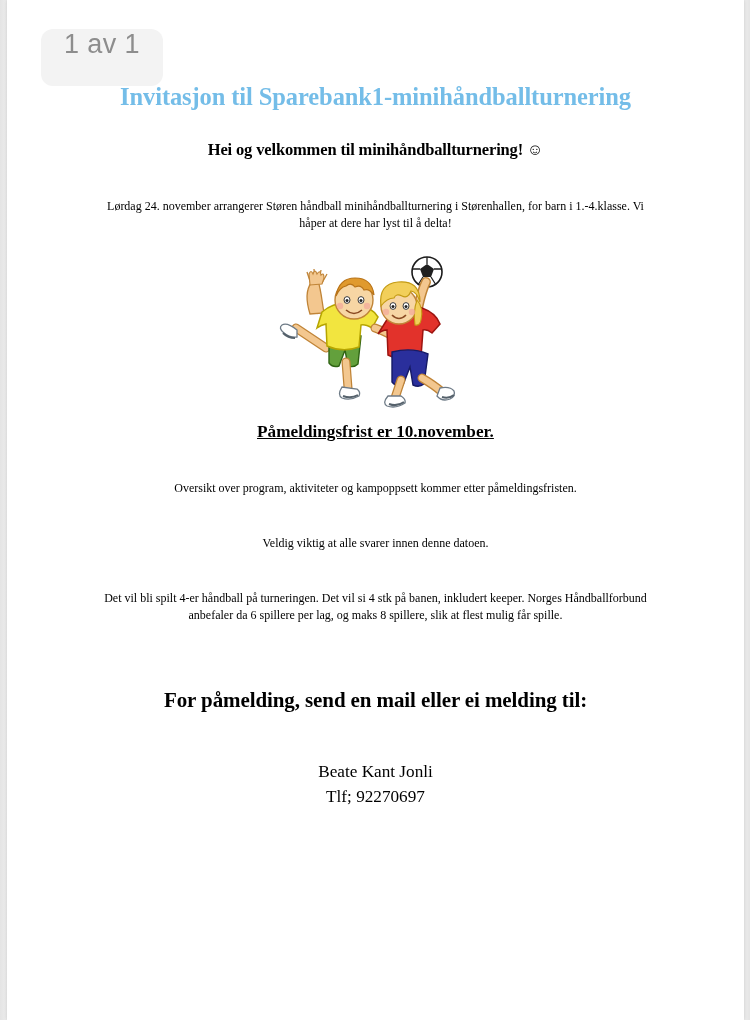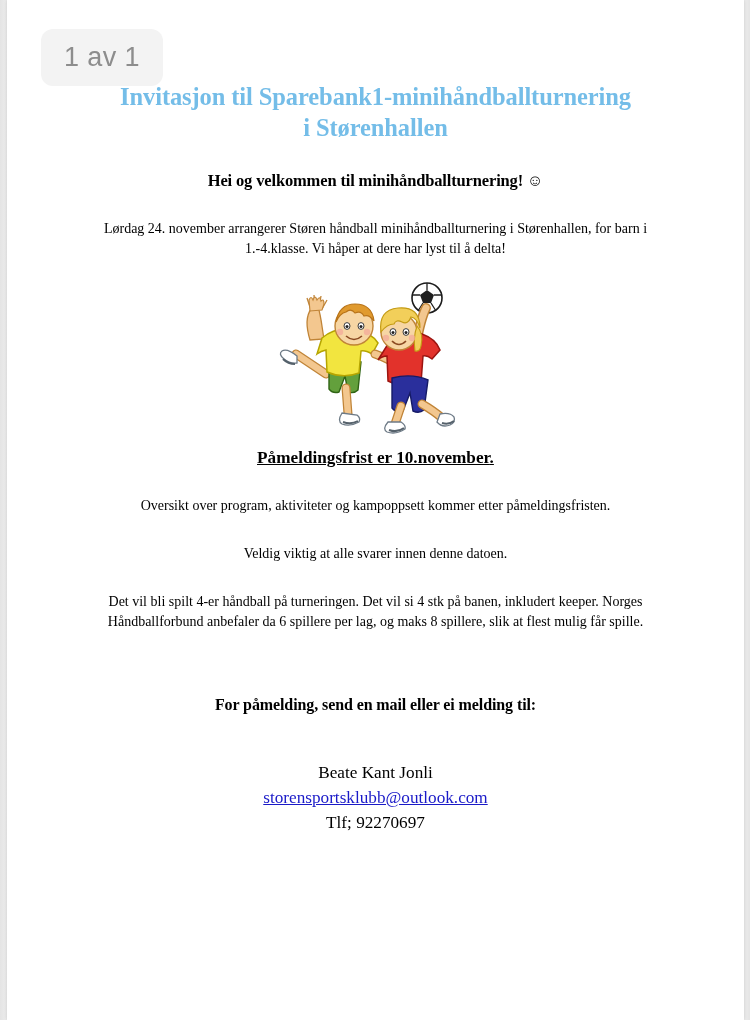--- a/index.html
+++ b/index.html
@@ -47,21 +47,20 @@
   
   #page-badge {
     position: absolute;
     left: 41px;
     top: 29px;
     width: 122px;
     height: 57px;
     background: #f3f3f3;
     border-radius: 12px;
     display: flex;
-    align-items: center;
     justify-content: center;
     z-index: 30;
     font-family: "Liberation Sans", sans-serif;
     font-size: 27px;
     color: #8d8d8d;
     letter-spacing: 0.4px;
   }
 
   
   #doc {
@@ -97,42 +96,42 @@
     font-size: 16.5px;
     margin: 27px 0 16px 0;
     letter-spacing: -0.15px;
   }
   .greeting .smiley {
     font-weight: normal;
     font-size: 16px;
   }
 
   p.body {
-    font-size: 14px;
+    font-size: 12px;
     line-height: 1.42;
-    margin: 28px auto 0 auto;
+    margin: 38px auto 0 auto;
     max-width: 566px;
   }
   p.body.narrow { max-width: 548px; }
   p.body.tight  { max-width: 500px; }
 
   .deadline {
     font-size: 17.2px;
     font-weight: bold;
     margin: 14px 0 0 0;
     text-decoration: underline;
   }
   .deadline u { text-decoration: underline; }
   .deadline .dot { font-weight: bold; text-decoration: none; }
 
   .spacer-lg { height: 34px; }
 
   .cta {
     font-weight: bold;
-    font-size: 16px;
+    font-size: 21px;
     margin: 30px 0 0 0;
     letter-spacing: -0.1px;
   }
 
   .contact {
     margin: 46px 0 8px 0;
     font-size: 17.2px;
     line-height: 1.46;
   }
   .contact a.email {
@@ -160,21 +159,20 @@
   <div id="page-sheet"></div>
 
   <div id="page-badge">
     <span>1 av 1</span>
   </div>
 
   <div id="doc">
 
     <h1 class="title">
       <span>Invitasjon til Sparebank1-minihåndballturnering</span><br>
-      <span>i Størenhallen</span>
     </h1>
 
 
     <p class="greeting">
       <span>Hei og velkommen til minihåndballturnering!</span>
       <span class="smiley">☺</span>
     </p>
 
     <p class="body">Lørdag 24. november arrangerer Støren håndball minihåndballturnering i Størenhallen, for barn i 1.-4.klasse. Vi håper at dere har lyst til å delta!</p>
 
@@ -269,18 +267,17 @@
 
     <p class="body">Det vil bli spilt 4-er håndball på turneringen. Det vil si 4 stk på banen, inkludert keeper. Norges Håndballforbund anbefaler da 6 spillere per lag, og maks 8 spillere, slik at flest mulig får spille.</p>
 
     <div class="spacer-lg"></div>
 
 
     <p class="cta">For påmelding, send en mail eller ei melding til:</p>
 
     <div class="contact">
       <div>Beate Kant Jonli</div>
-      <a class="email" href="#">storensportsklubb@outlook.com</a>
       <div>Tlf; 92270697</div>
     </div>
 
   </div>
 </div>
 
 </body></html>

